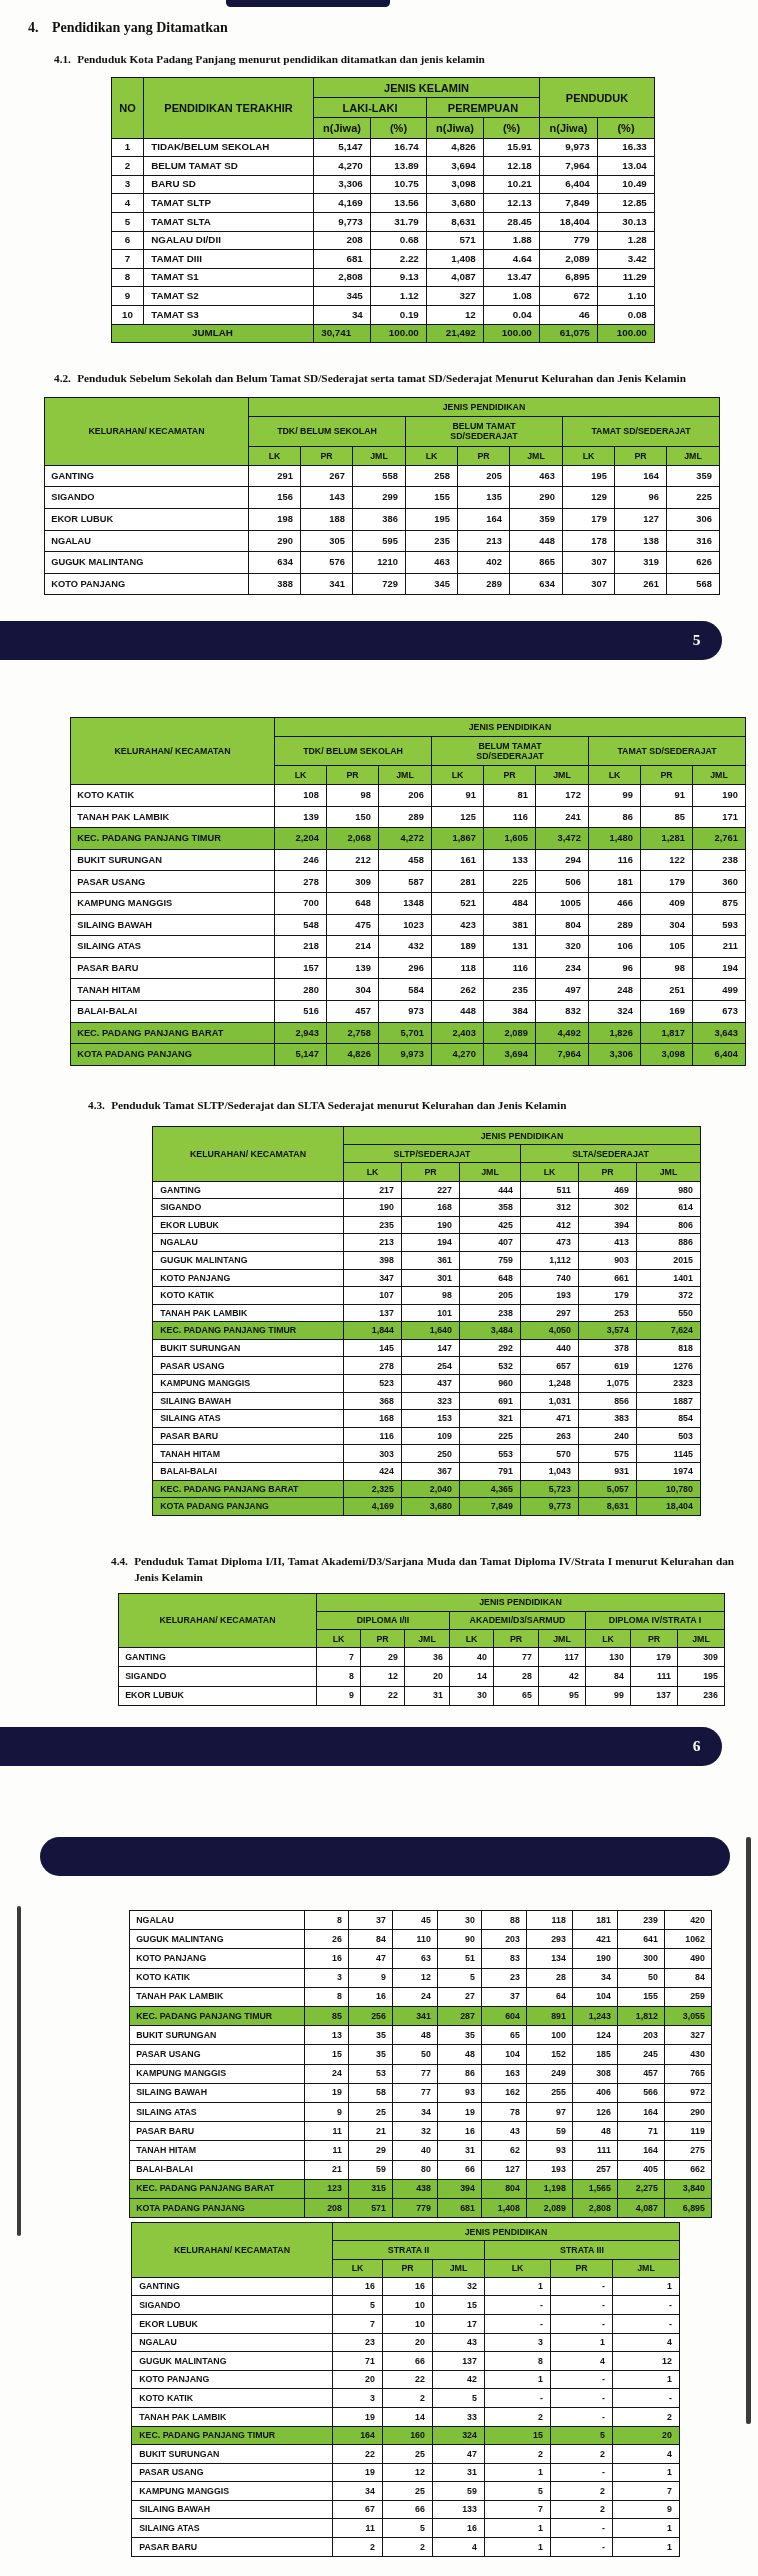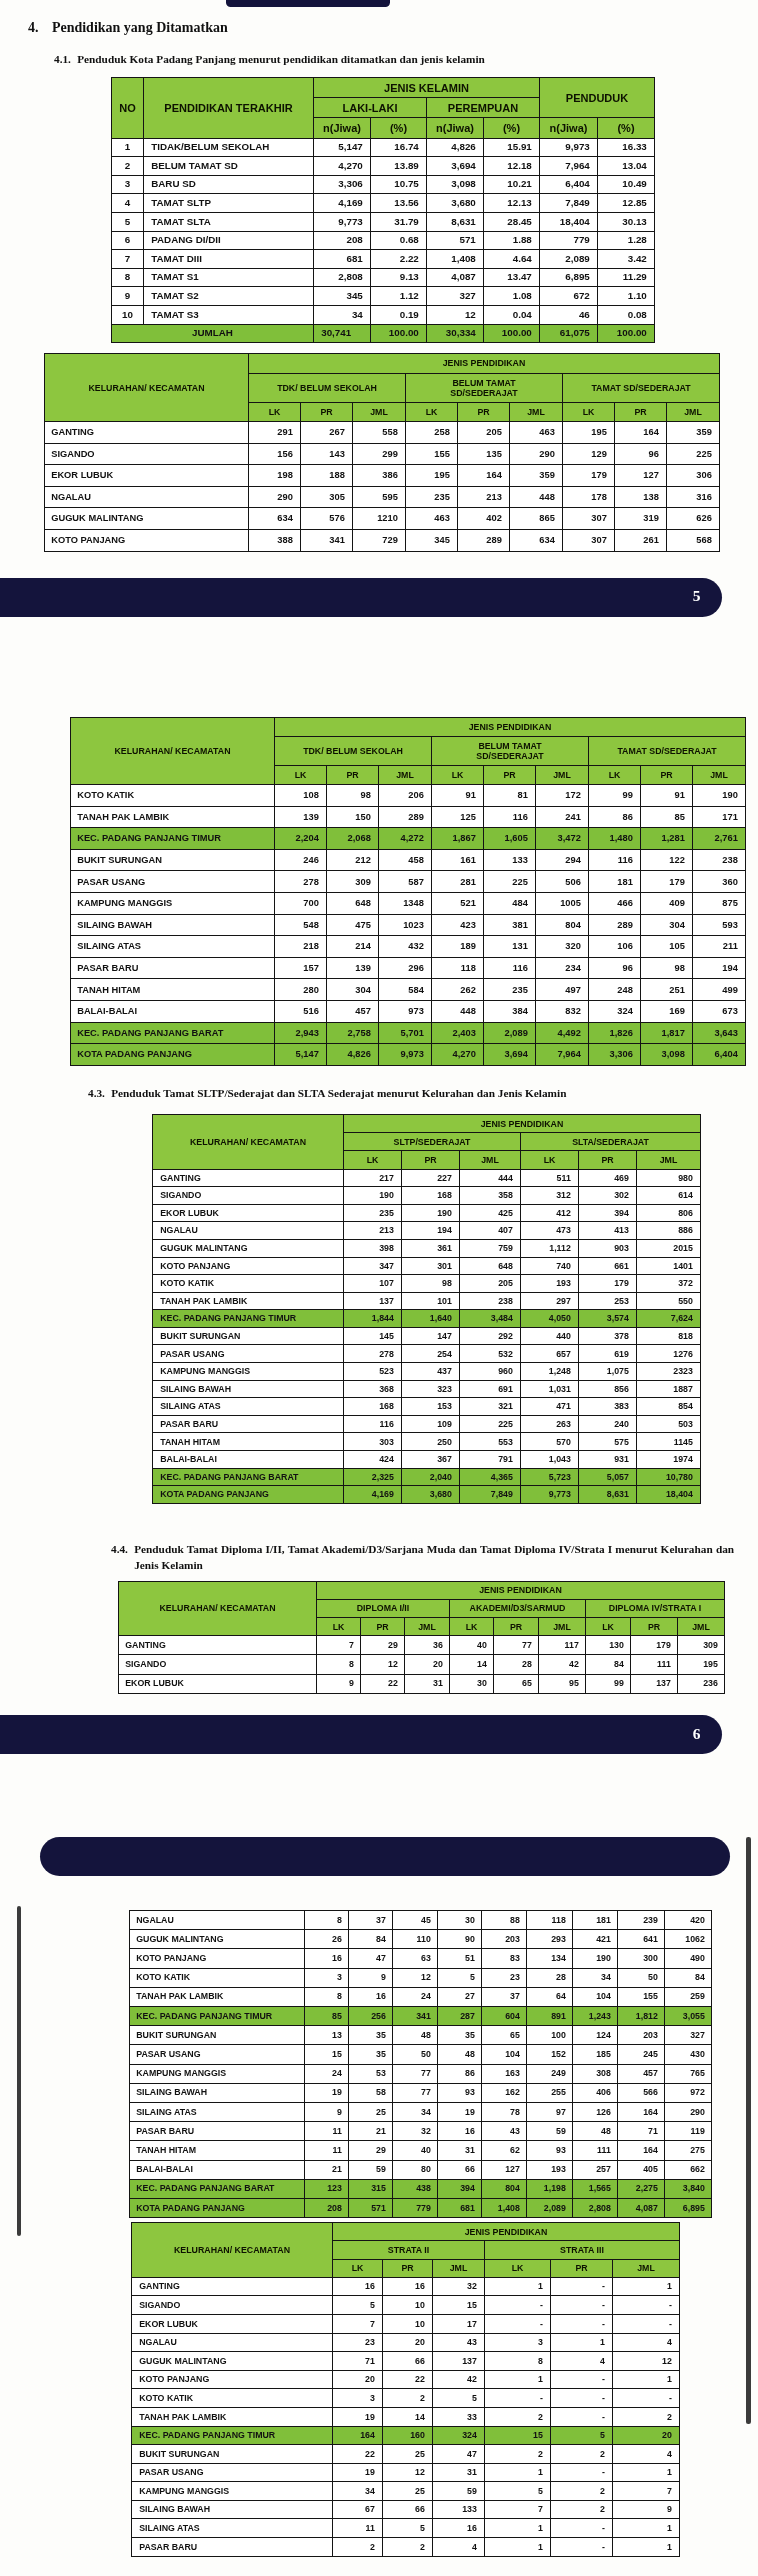--- a/index.html
+++ b/index.html
@@ -142,21 +142,21 @@
               <td class="lab">TAMAT SLTA</td>
               <td class="num">9,773</td>
               <td class="num">31.79</td>
               <td class="num">8,631</td>
               <td class="num">28.45</td>
               <td class="num">18,404</td>
               <td class="num">30.13</td>
             </tr>
             <tr>
               <td class="ctr">6</td>
-              <td class="lab">PADANG DI/DII</td>
+              <td class="lab">NGALAU DI/DII</td>
               <td class="num">208</td>
               <td class="num">0.68</td>
               <td class="num">571</td>
               <td class="num">1.88</td>
               <td class="num">779</td>
               <td class="num">1.28</td>
             </tr>
             <tr>
               <td class="ctr">7</td>
               <td class="lab">TAMAT DIII</td>
@@ -194,28 +194,32 @@
               <td class="num">0.19</td>
               <td class="num">12</td>
               <td class="num">0.04</td>
               <td class="num">46</td>
               <td class="num">0.08</td>
             </tr>
             <tr class="hl">
               <td colspan="2" class="ctr">JUMLAH</td>
               <td class="lab">30,741</td>
               <td class="num">100.00</td>
-              <td class="num">30,334</td>
+              <td class="num">21,492</td>
               <td class="num">100.00</td>
               <td class="num">61,075</td>
               <td class="num">100.00</td>
             </tr>
           </tbody>
         </table>
       </div>
+    <div class="h2 w1190" style="margin:28px 0 0 54px">
+      <span class="hno">4.2.</span>
+      <span class="htxt">Penduduk Sebelum Sekolah dan Belum Tamat SD/Sederajat serta tamat SD/Sederajat Menurut Kelurahan dan Jenis Kelamin</span>
+    </div>
     <div style="margin:10.3px 0 0 44px">
         <table class="grid t42">
           <colgroup>
             <col style="width: 204px;">
             <col style="width: 52px;">
             <col style="width: 52px;">
             <col style="width: 53px;">
             <col style="width: 52px;">
             <col style="width: 52px;">
             <col style="width: 53px;">
@@ -518,21 +522,21 @@
               <td class="num">4,270</td>
               <td class="num">3,694</td>
               <td class="num">7,964</td>
               <td class="num">3,306</td>
               <td class="num">3,098</td>
               <td class="num">6,404</td>
             </tr>
           </tbody>
         </table>
       </div>
-    <div class="h2" style="margin:20px 0 0 88px">
+    <div class="h2" style="margin:32px 0 0 88px">
       <span class="hno">4.3.</span>
       <span class="htxt">Penduduk Tamat SLTP/Sederajat dan SLTA Sederajat menurut Kelurahan dan Jenis Kelamin</span>
     </div>
     <div style="margin:12.4px 0 0 152px">
         <table class="grid t43">
           <colgroup>
             <col style="width: 191px;">
             <col style="width: 58px;">
             <col style="width: 58px;">
             <col style="width: 61px;">

